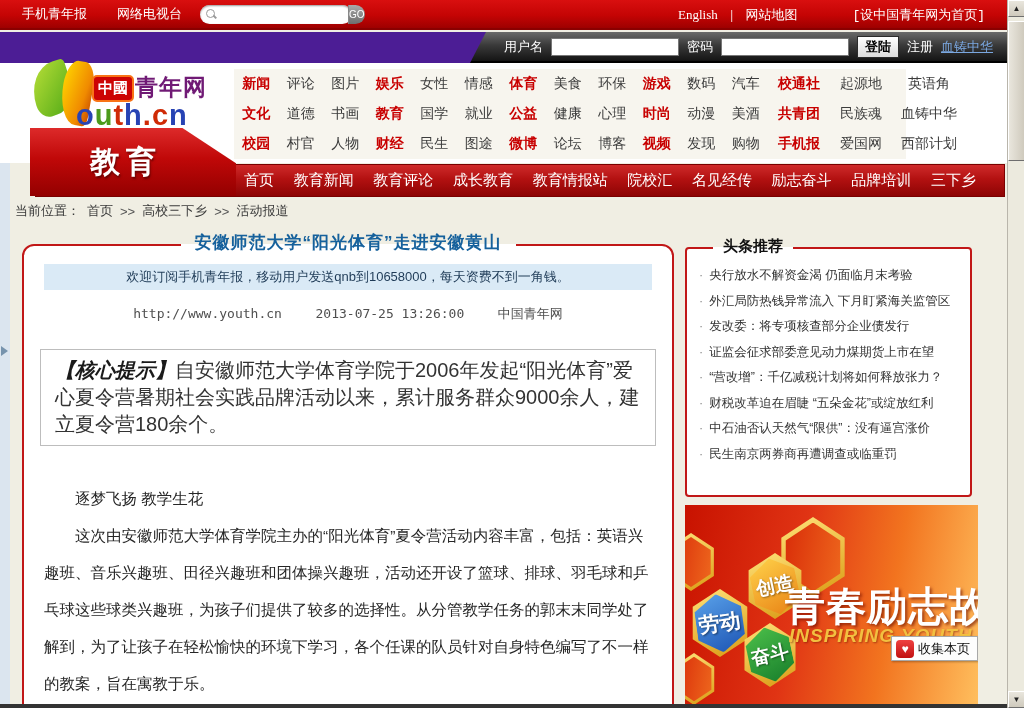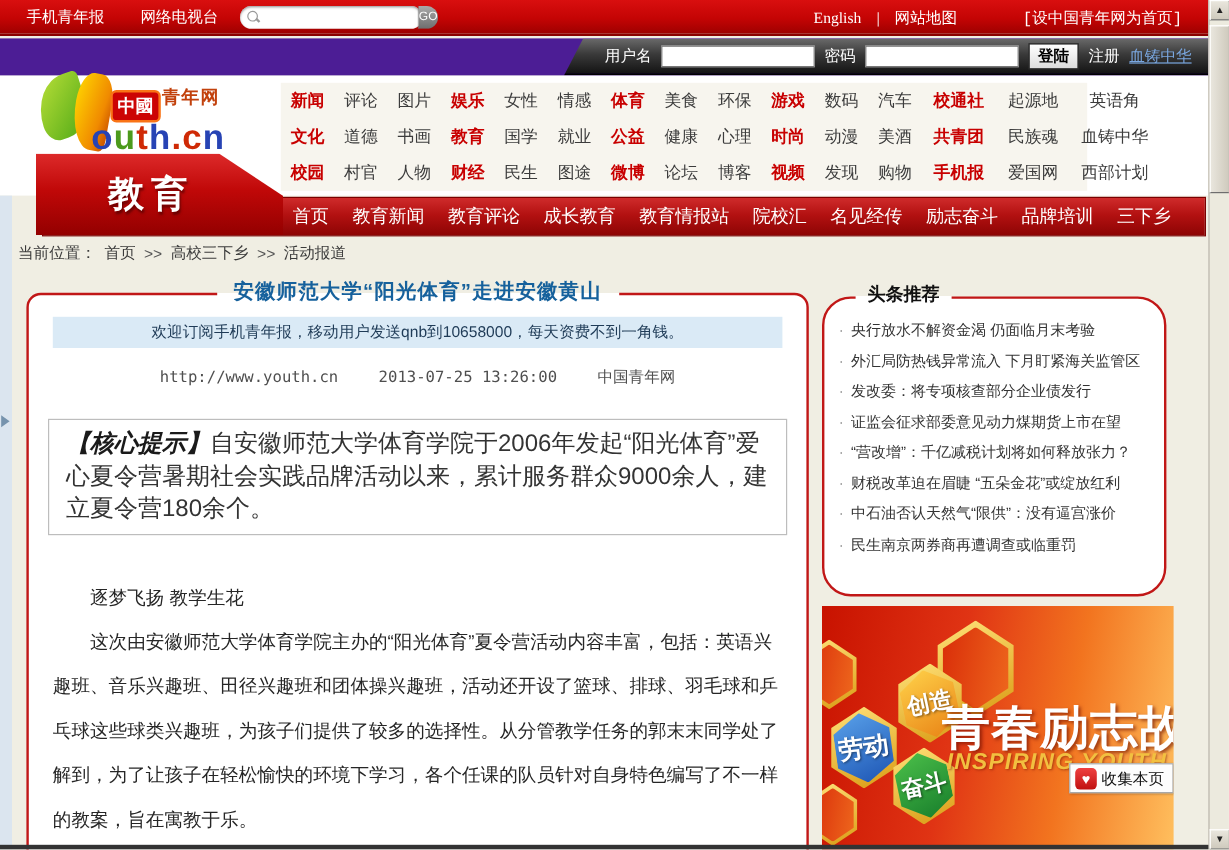--- a/index.html
+++ b/index.html
@@ -47,21 +47,21 @@
   .header { position:absolute; left:0; top:63px; width:1007px; height:100px; background:#fff; }
   .logo { position:absolute; left:14px; top:-2px; width:220px; height:80px; cursor:pointer; }
   .logo-y-left { position:absolute; left:18px; top:2px; width:40px; height:52px;
     background:linear-gradient(135deg,#bfe23a,#4aa614); border-radius:75% 10% 60% 30%;
     transform:rotate(-18deg); }
   .logo-y-right { position:absolute; left:48px; top:0; width:30px; height:64px;
     background:linear-gradient(100deg,#ffd400,#f08a00 70%,#c84d00); border-radius:45% 45% 18% 70%;
     transform:rotate(10deg); }
   .logo-badge { position:absolute; left:78px; top:14px; background:#cc0404; color:#fff;
     font-size:15px; font-weight:bold; padding:2px 4px; border-radius:5px; border:2px solid #f97316; }
-  .logo-cn { position:absolute; left:121px; top:11px; color:#c2410c; font-size:15px; font-weight:bold; letter-spacing:1px; }
+  .logo-cn { position:absolute; left:121px; top:11px; color:#701a75; font-size:23px; font-weight:bold; letter-spacing:1px; }
   .logo-domain { position:absolute; left:62px; top:38px; font-size:29px; font-weight:bold; letter-spacing:1px; }
   .ld-b { color:#2743b4; } .ld-g { color:#4c9a1c; } .ld-r { color:#cf2a06; }
 
   .navpanel { position:absolute; left:234px; top:6px; width:672px; height:90px; background:#f7f5ee;
     display:grid; grid-template-columns:repeat(12,44.5px) 62px 62px 74px; grid-auto-rows:30px;
     align-items:center; justify-items:center; }
   .nav-item { font-size:14px; color:#3c3c3c; cursor:pointer; white-space:nowrap; }
   .nav-item.hot { color:#c80000; font-weight:bold; }
 
   
@@ -96,21 +96,21 @@
   .meta span { margin:0 15px; }
   .hint { margin:26px 16px 0; border:1px solid #bdbdbd; padding:7px 14px; font-size:20px;
     line-height:27px; color:#333; }
   .hint-label { font-weight:bold; font-style:italic; color:#1a1a1a; }
   .article-body { margin:34px 20px 0; font-size:15.5px; color:#262626; line-height:37px; }
   .article-body p { text-indent:2em; }
   .article-body .num-blue { color:#2a66a8; }
 
   
   .side-box { position:absolute; left:685px; top:247px; width:287px; height:250px;
-    background:#fff; border:2px solid #c11717; border-radius:24px; overflow:hidden; }
+    background:#fff; border:2px solid #c11717; border-radius:4px; overflow:hidden; }
   .side-title-row { position:absolute; left:713px; top:234px; z-index:7; }
   .side-title { display:inline-block; padding:0 10px; font-size:15px; font-weight:bold; color:#111;
     line-height:24px; background:linear-gradient(180deg,#f0eee3 0 54%,#ffffff 54% 100%); }
   .headlines { list-style:none; padding:14px 8px 0 12px; }
   .headlines li { font-size:12.5px; color:#333; line-height:25.5px; white-space:nowrap; overflow:hidden;
     cursor:pointer; }
   .headlines .blt { color:#8a8a8a; margin-right:6px; }
 
   
   .banner { position:absolute; left:685px; top:505px; width:293px; height:203px; overflow:hidden;

